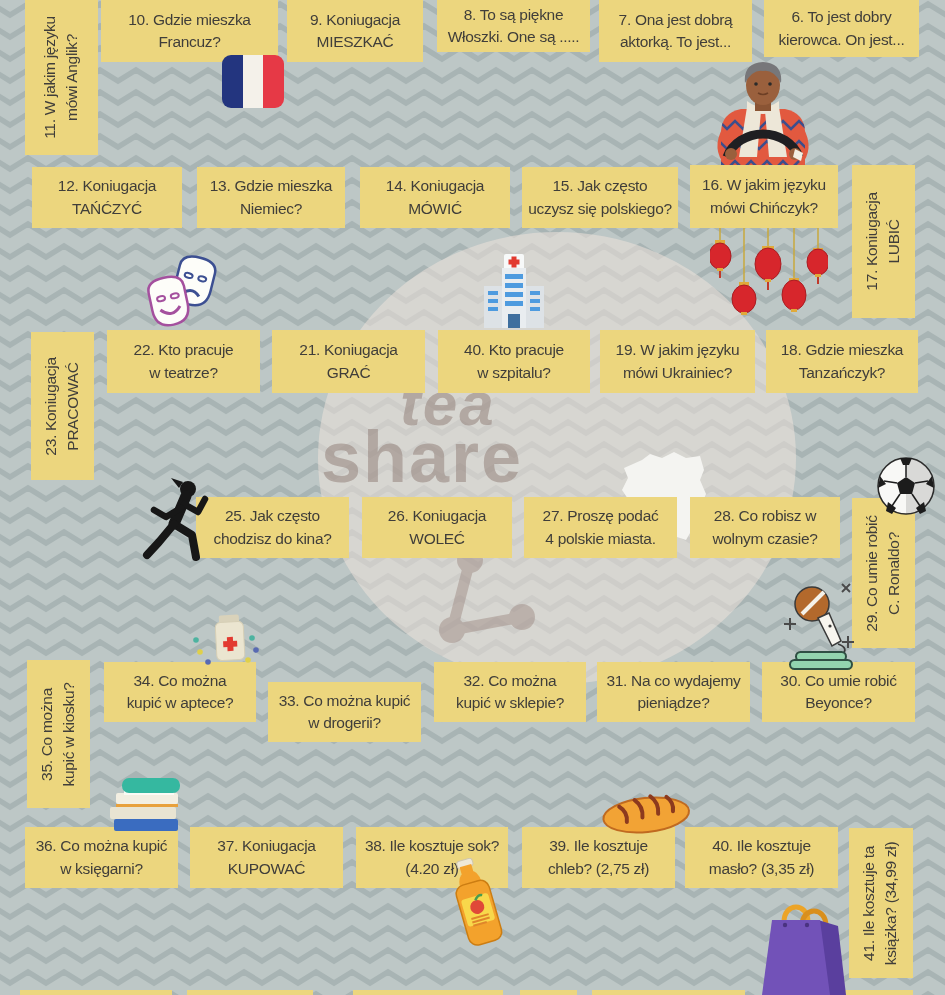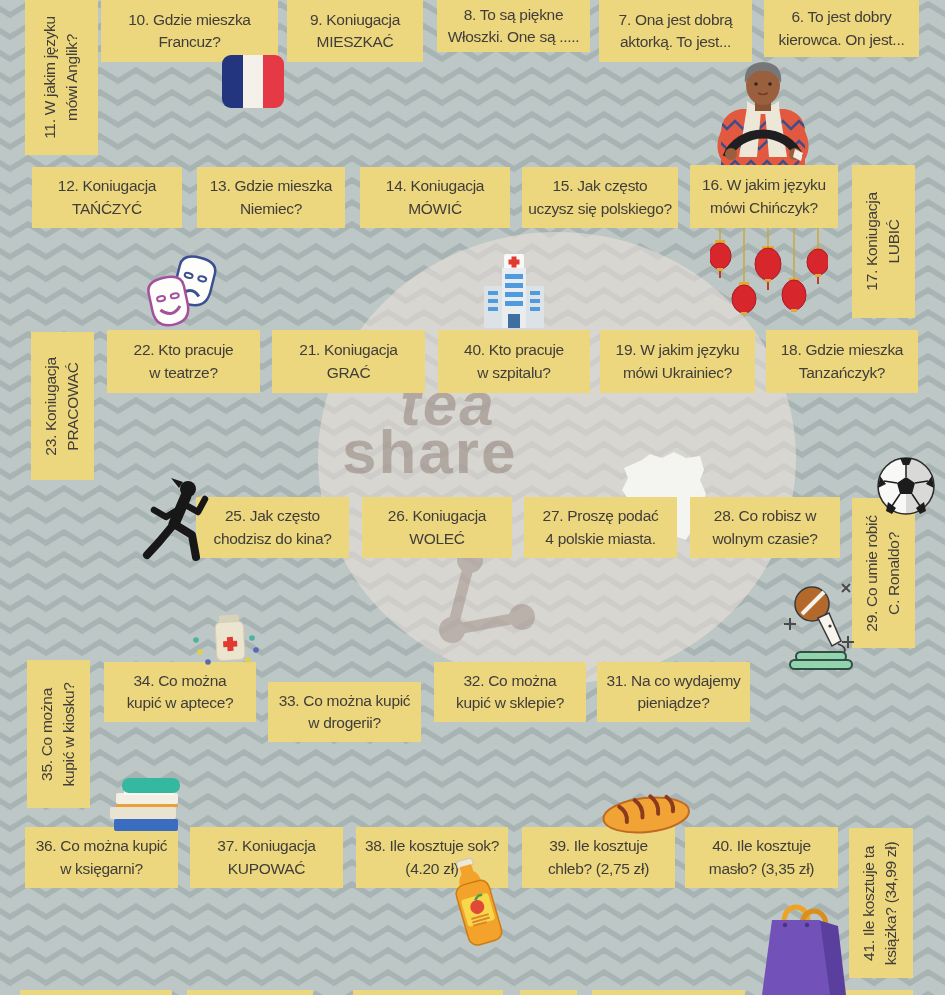--- a/index.html
+++ b/index.html
@@ -3,21 +3,21 @@
 <meta charset="utf-8">
 <style>
   html,body{margin:0;padding:0;}
   #stage{position:relative;width:945px;height:995px;background:#bdc7c6;overflow:hidden;
          font-family:"Liberation Sans","DejaVu Sans",sans-serif;}
   #chevrons{position:absolute;left:0;top:0;z-index:0;}
   .blob{position:absolute;left:318px;top:232px;width:478px;height:452px;border-radius:50%;
         background:rgba(236,226,219,0.55);z-index:1;}
   .wm-word{position:absolute;z-index:2;color:#8f7c75;opacity:.5;font-weight:bold;letter-spacing:2px;}
   #wm1{left:400px;top:368px;font-size:62px;font-style:italic;}
-  #wm2{left:342px;top:416px;font-size:62px;}
+  #wm2{left:321px;top:416px;font-size:72px;}
   .decor-back{position:absolute;z-index:3;}
   .tile{position:absolute;z-index:4;background:#ecd67e;display:flex;align-items:center;justify-content:center;
         text-align:center;color:#403e3a;font-size:15.5px;line-height:1.45;letter-spacing:-0.3px;}
   .tile span{white-space:pre-line;}
   .tile.v span{white-space:pre;transform:rotate(-90deg);}
   .decor-front{position:absolute;z-index:5;}
   .sliver{position:absolute;z-index:4;background:#ecd67e;height:5px;top:990px;}
 </style>
 </head>
 <body>
@@ -233,20 +233,24 @@
     </div>
   <div class="tile" style="left:690px;top:497px;width:150px;height:61px">
       <span>28. Co robisz w
 wolnym czasie?</span>
     </div>
   <div class="tile v" style="left:852px;top:498px;width:63px;height:150px">
       <span>29. Co umie robić
 C. Ronaldo?</span>
     </div>
 
+  <div class="tile" style="left:762px;top:662px;width:153px;height:60px">
+      <span>30. Co umie robić
+Beyonce?</span>
+    </div>
   <div class="tile" style="left:597px;top:662px;width:153px;height:60px">
       <span>31. Na co wydajemy
 pieniądze?</span>
     </div>
   <div class="tile" style="left:434px;top:662px;width:152px;height:60px">
       <span>32. Co można
 kupić w sklepie?</span>
     </div>
   <div class="tile" style="left:268px;top:682px;width:153px;height:60px">
       <span>33. Co można kupić

